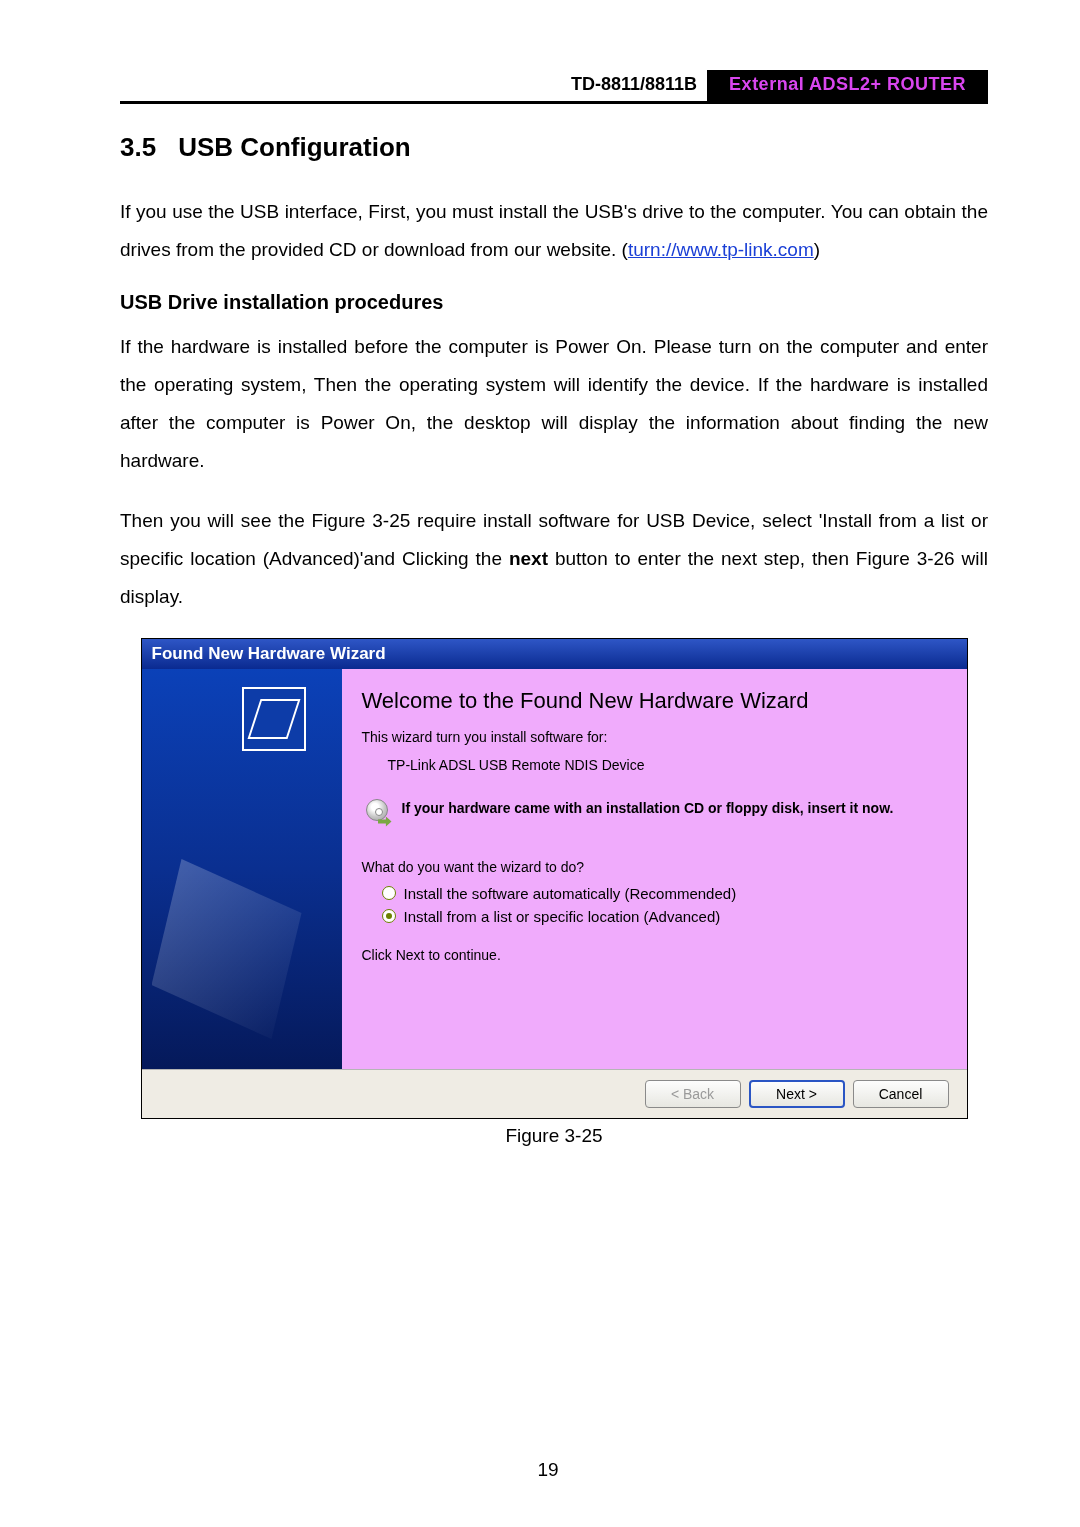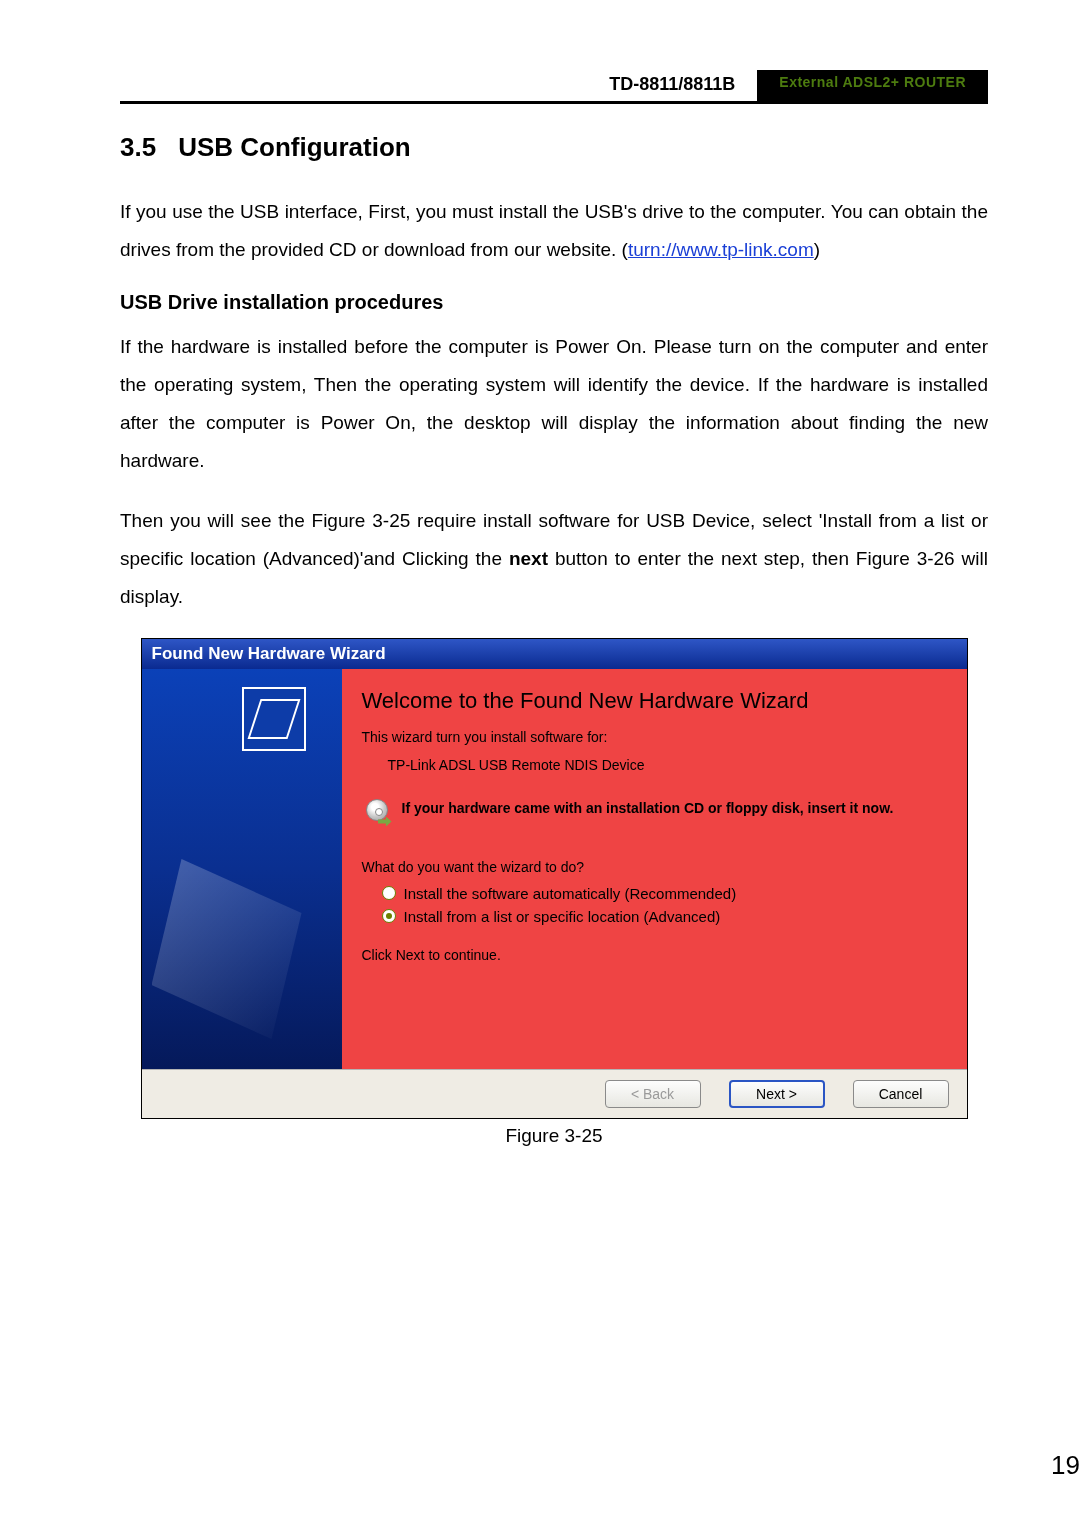--- a/index.html
+++ b/index.html
@@ -24,26 +24,25 @@
   }
   .hdr-model {
     font-weight: bold;
     font-size: 18px;
     padding: 4px 10px 6px 10px;
     background: #fff;
     color: #000;
   }
   .hdr-tag {
     font-weight: bold;
-    font-size: 14px;
+    font-size: 18px;
     background: #000;
-    color: #4d7c0f;
+    color: #d946ef;
     padding: 4px 22px 6px 22px;
     letter-spacing: 0.5px;
-    margin-left: 12px;
   }
   h2.section {
     font-size: 26px;
     font-weight: bold;
     margin: 6px 0 30px 0;
   }
   .sec-no { margin-right: 22px; }
   p.body {
     font-size: 19px;
     line-height: 2.0;
@@ -66,21 +65,21 @@
   .wiz-title {
     background: linear-gradient(#2e56c6, #0a2a90);
     color: #fff;
     font-family: Tahoma, Arial, sans-serif;
     font-size: 17px;
     font-weight: bold;
     padding: 5px 10px;
   }
   .wiz-body {
     display: flex;
-    background: #ef4444;
+    background: #f0abfc;
     font-family: Tahoma, Arial, sans-serif;
   }
   .wiz-side {
     width: 200px;
     height: 400px;
     background: linear-gradient(180deg, #0b41b8 0%, #0a2f90 50%, #05195a 100%);
     position: relative;
     flex: 0 0 200px;
   }
   .side-icon {
@@ -151,21 +150,21 @@
     content:""; position:absolute; top:3px; left:3px; width:6px; height:6px; border-radius:50%;
     background:#6b8000;
   }
   .wiz-continue { margin-top: 22px; font-size: 14px; }
   .wiz-footer {
     background: #efece4;
     border-top: 1px solid #b5b5b5;
     padding: 10px 18px;
     display: flex;
     justify-content: flex-end;
-    gap: 28px;
+    gap: 8px;
     font-family: Tahoma, Arial, sans-serif;
   }
   .wbtn {
     min-width: 96px;
     height: 28px;
     border: 1px solid #8a8a8a;
     border-radius: 4px;
     background: linear-gradient(#fdfdfd,#e7e7e1);
     font-size: 14px;
     display: inline-flex;
@@ -177,22 +176,22 @@
   .wbtn.primary { border: 2px solid #2a55c4; }
   .fig-caption {
     text-align: center;
     font-size: 19px;
     margin-top: 0;
   }
   .pagenum {
     position: absolute;
     bottom: 46px;
     left: 16px; right: 0;
-    text-align: right;
-    font-size: 26px;
+    text-align: center;
+    font-size: 19px;
   }
 </style>
 </head>
 <body>
 
 <div class="page">
 
   <div class="header-bar">
     <span class="hdr-model">TD-8811/8811B</span>
     <span class="hdr-tag">External  ADSL2+  ROUTER</span>

